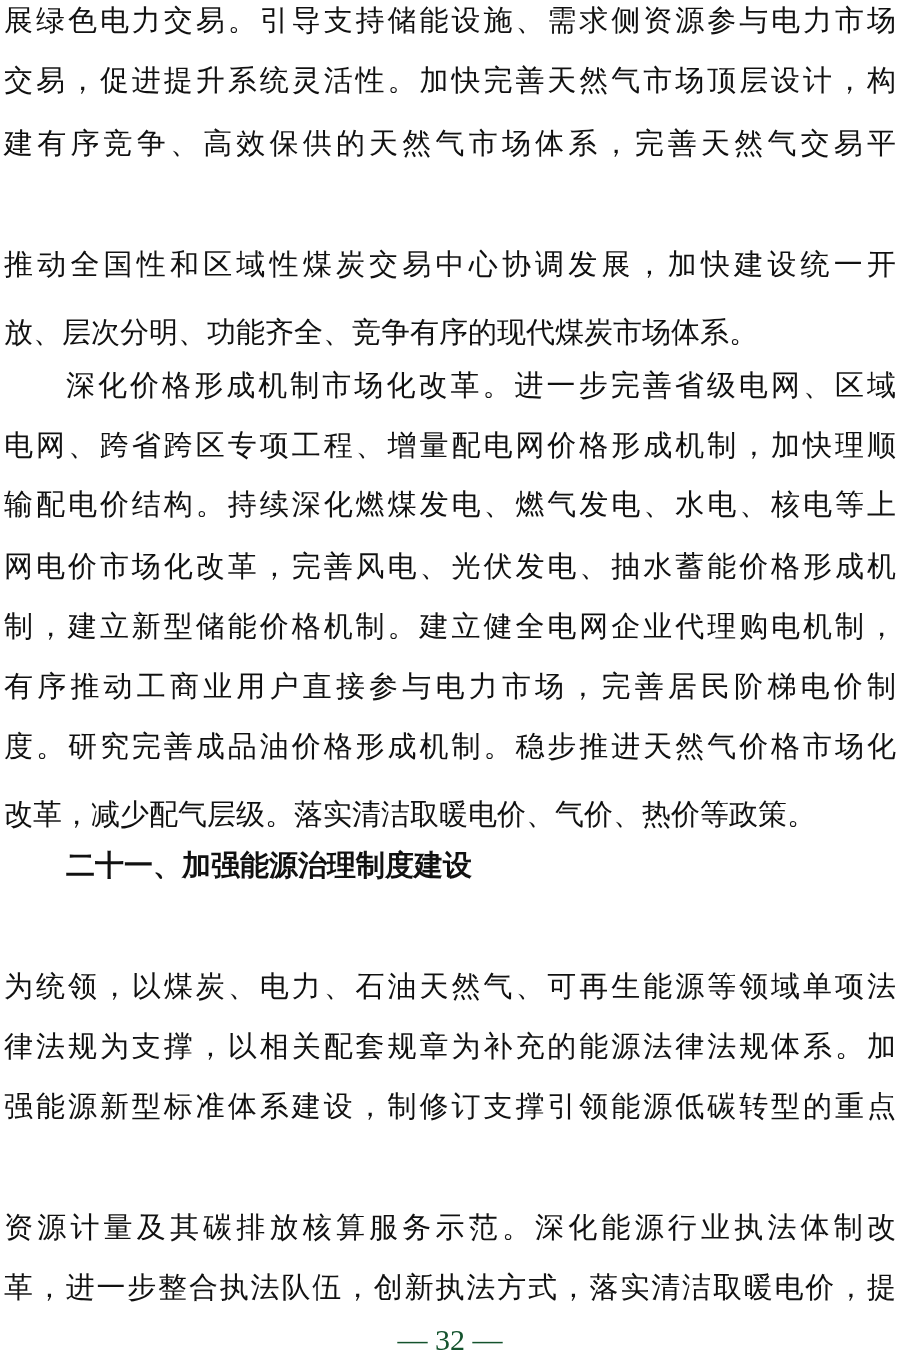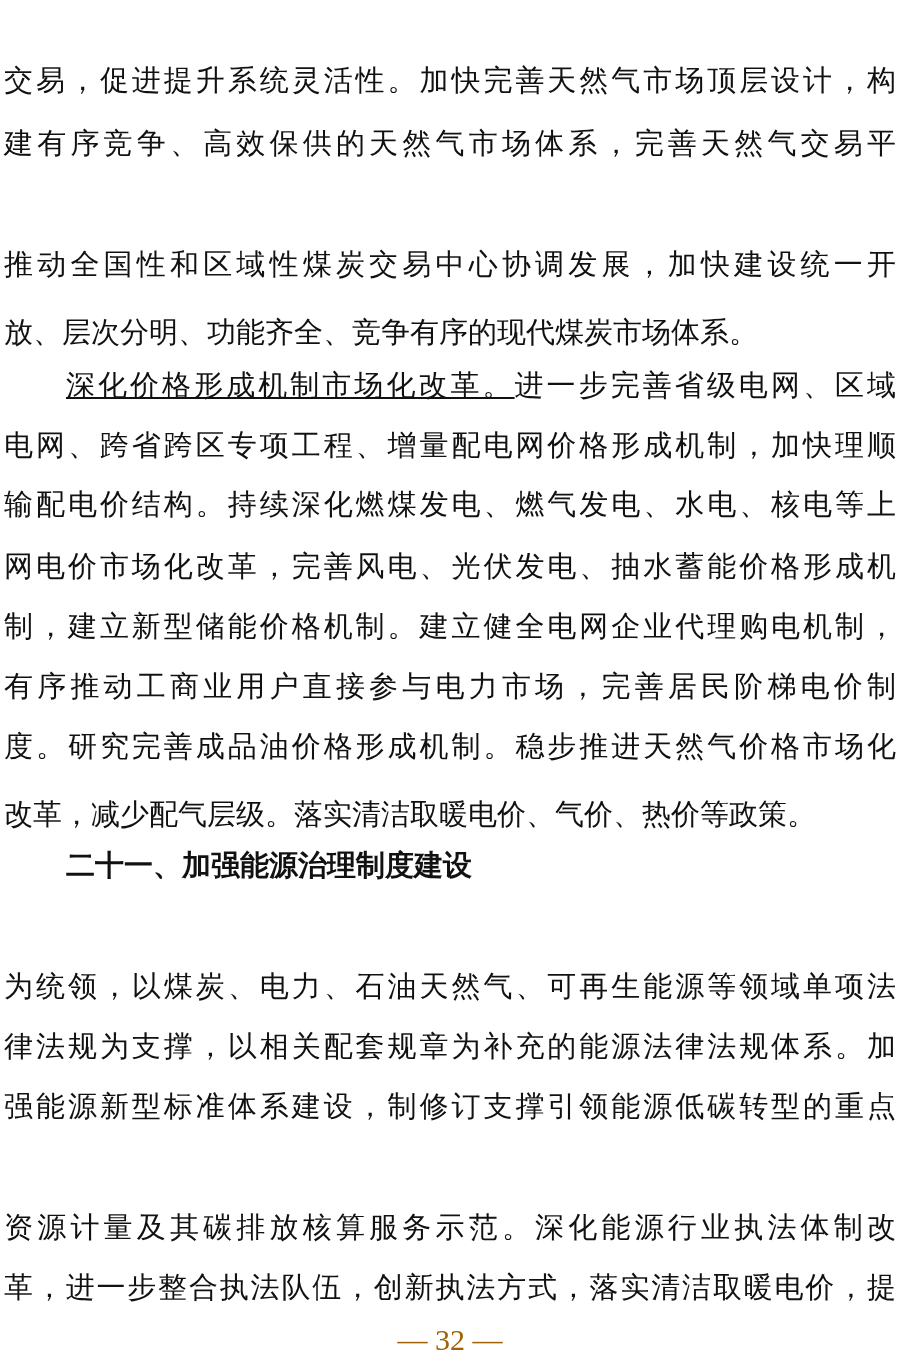--- a/index.html
+++ b/index.html
@@ -15,37 +15,38 @@
     position: absolute; left: 4px; width: 892px;
     height: 40px; line-height: 40px;
     font-size: 29px;
     white-space: nowrap;
     text-align: justify;
     text-align-last: justify;
     letter-spacing: 0;
   }
   .line.last { text-align-last: left; margin-top: 8px; }
   .line.indent { left: 66px; width: 830px; }
-  .runin { font-weight: normal; font-family: "DejaVu Serif", serif; text-decoration: underline; }
+  .runin { font-weight: normal; font-family: "DejaVu Serif", serif; }
   .heading {
     font-family: "DejaVu Sans", "Liberation Sans", sans-serif;
     font-weight: bold; text-align-last: left;
   }
   .pagenum {
     position: absolute; left: 0; width: 900px; top: 1322px;
     height: 36px; line-height: 36px; text-align: center;
     font-family: "Liberation Serif", "DejaVu Serif", serif;
-    font-size: 30px; color: #a16207;
+    font-size: 30px; color: #14532d;
   }
 </style>
 </head>
 <body>
 
 <div class="page">
 
+  <div class="line" style="top:0px"><span>展绿色电力交易。引导支持储能设施、需求侧资源参与电力市场</span></div>
   <div class="line" style="top:60px"><span>交易，促进提升系统灵活性。加快完善天然气市场顶层设计，构</span></div>
   <div class="line" style="top:123px"><span>建有序竞争、高效保供的天然气市场体系，完善天然气交易平</span></div>
   <div class="line" style="top:244px"><span>推动全国性和区域性煤炭交易中心协调发展，加快建设统一开</span></div>
   <div class="line last" style="top:304px"><span>放、层次分明、功能齐全、竞争有序的现代煤炭市场体系。</span></div>
 
   <div class="line indent" style="top:365px"><span class="runin">深化价格形成机制市场化改革。</span><span>进一步完善省级电网、区域</span></div>
   <div class="line" style="top:425px"><span>电网、跨省跨区专项工程、增量配电网价格形成机制，加快理顺</span></div>
   <div class="line" style="top:484px"><span>输配电价结构。持续深化燃煤发电、燃气发电、水电、核电等上</span></div>
   <div class="line" style="top:546px"><span>网电价市场化改革，完善风电、光伏发电、抽水蓄能价格形成机</span></div>
   <div class="line" style="top:606px"><span>制，建立新型储能价格机制。建立健全电网企业代理购电机制，</span></div>

